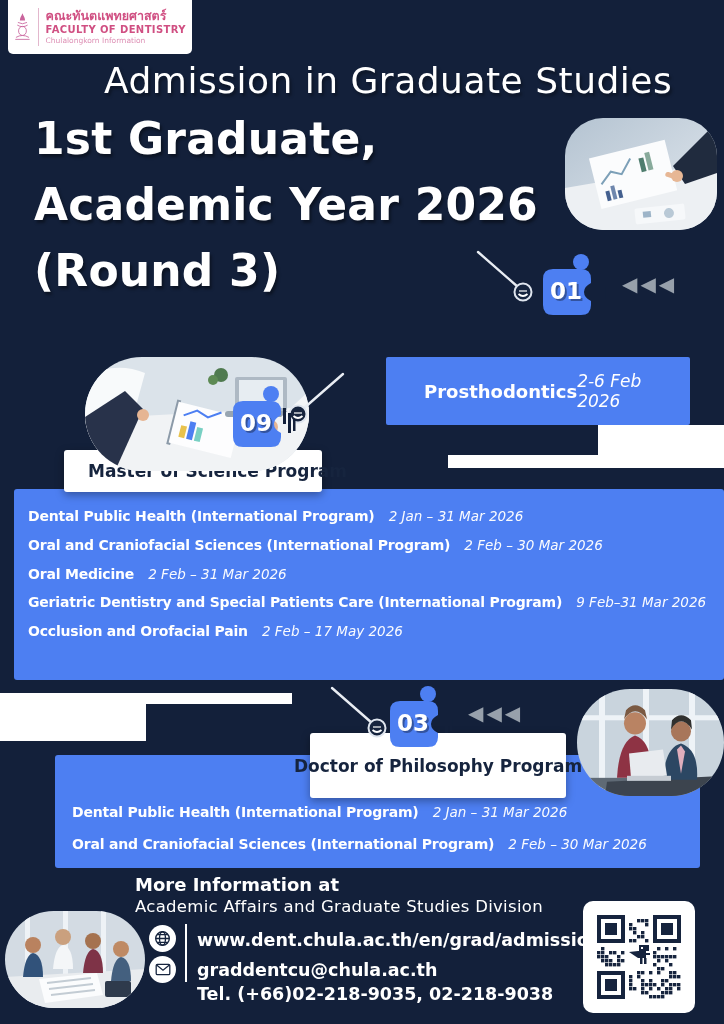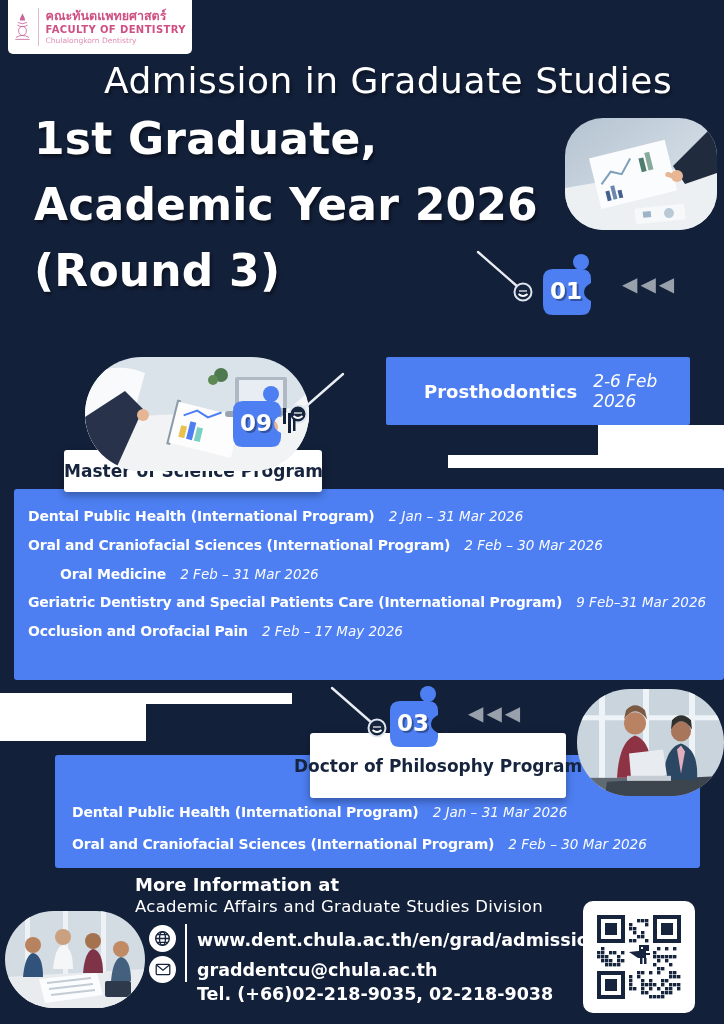--- a/index.html
+++ b/index.html
@@ -41,21 +41,21 @@
     box-shadow:0 3px 8px rgba(0,0,0,.35);}
   .card-center{display:flex;flex-direction:column;align-items:center;justify-content:center;text-align:center;}
   .card-title{font-size:15.5px;font-weight:800;line-height:1.3;white-space:nowrap;}
   .card-title-lg{font-size:17px;font-weight:800;white-space:nowrap;}
   .blue-panel{background:var(--blue);z-index:1;overflow:hidden;box-sizing:border-box;}
   .prog-row{white-space:nowrap;}
   .prog-name{font-weight:800;font-size:14px;letter-spacing:-.2px;}
   .prog-date{font-style:italic;font-weight:400;font-size:13.5px;margin-left:9px;opacity:.97;}
   .step{background:#fff;z-index:1;}
   
-  .prostho-bar{display:flex;align-items:center;padding-left:38px;box-sizing:border-box;gap:16px;border-radius:2px;}
+  .prostho-bar{display:flex;align-items:center;padding-left:38px;box-sizing:border-box;border-radius:2px;}
   .prostho-name{font-size:18px;font-weight:800;}
   .prostho-date{font-size:17px;font-style:italic;font-weight:400;}
   
   .footer-head{font-size:18px;font-weight:800;}
   .footer-division{font-size:16.5px;font-weight:400;color:#ffffff;letter-spacing:.3px;}
   .circle-icon{width:27px;height:27px;border-radius:50%;background:#fff;display:flex;align-items:center;
     justify-content:center;z-index:2;}
   .vline{width:2px;background:#fff;}
   .contact-text{font-size:17.5px;font-weight:800;white-space:nowrap;}
   .qr-box{background:#fff;border-radius:10px;padding:6px;box-sizing:border-box;z-index:2;}
@@ -72,21 +72,21 @@
       <path d="M6 15 Q13 19 20 15"></path>
       <path d="M5 19 Q13 24 21 19"></path>
       <ellipse cx="13" cy="28" rx="6" ry="7"></ellipse>
       <path d="M3 38 Q13 32 23 38"></path>
       <path d="M2 41 H24"></path>
     </svg>
     <div class="logo-divider"></div>
     <div>
       <div class="logo-thai">คณะทันตแพทยศาสตร์</div>
       <div class="logo-en">FACULTY OF DENTISTRY</div>
-      <div class="logo-sub">Chulalongkorn Dentistry</div>
+      <div class="logo-sub">Chulalongkorn Information</div>
     </div>
   </div>
 
   <div class="abs page-title">Admission in Graduate Studies</div>
   <div class="abs big-heading">
     <div>1st Graduate,</div>
     <div>Academic Year 2026</div>
     <div>(Round 3)</div>
   </div>
 
@@ -184,34 +184,34 @@
       <path d="M17,15 H45 Q55,15 55,25 V29 Q48,32.5 48,38 Q48,43.5 55,47 V51 Q55,61 45,61 H17 Q7,61 7,51 V25 Q7,15 17,15 Z" fill="var(--blue)"></path>
       <g fill="#13203a">
         <rect x="57" y="22" width="3" height="16"></rect>
         <rect x="62" y="27" width="3" height="20"></rect>
         <rect x="67" y="33" width="2.5" height="12"></rect>
       </g>
     </svg>
     <span class="badge-num">09</span>
   </div>
 
-  <div class="abs white-card" style="left:64px;top:450px;width:258px;height:42px;line-height:42px;box-sizing:border-box;">
+  <div class="abs white-card" style="left:64px;top:450px;width:258px;height:42px;line-height:42px;padding-left:24px;box-sizing:border-box;">
     <span class="card-title-lg">Master of Science Program</span>
   </div>
 
   <div class="abs blue-panel" style="left:14px;top:489px;width:710px;height:191px;padding:13px 0 0 14px;border-radius:3px;">
     <div class="prog-row" style="line-height:28.8px;">
       <span class="prog-name">Dental Public Health (International Program)</span>
       <span class="prog-date">2 Jan – 31 Mar 2026</span>
     </div>
     <div class="prog-row" style="line-height:28.8px;">
       <span class="prog-name">Oral and Craniofacial Sciences (International Program)</span>
       <span class="prog-date">2 Feb – 30 Mar 2026</span>
     </div>
-    <div class="prog-row" style="line-height:28.8px;margin-left:32px;">
+    <div class="prog-row" style="line-height:28.8px;">
       <span class="prog-name">Oral Medicine</span>
       <span class="prog-date">2 Feb – 31 Mar 2026</span>
     </div>
     <div class="prog-row" style="line-height:28.8px;">
       <span class="prog-name">Geriatric Dentistry and Special Patients Care (International Program)</span>
       <span class="prog-date">9 Feb–31 Mar 2026</span>
     </div>
     <div class="prog-row" style="line-height:28.8px;">
       <span class="prog-name">Occlusion and Orofacial Pain</span>
       <span class="prog-date">2 Feb – 17 May 2026</span>

